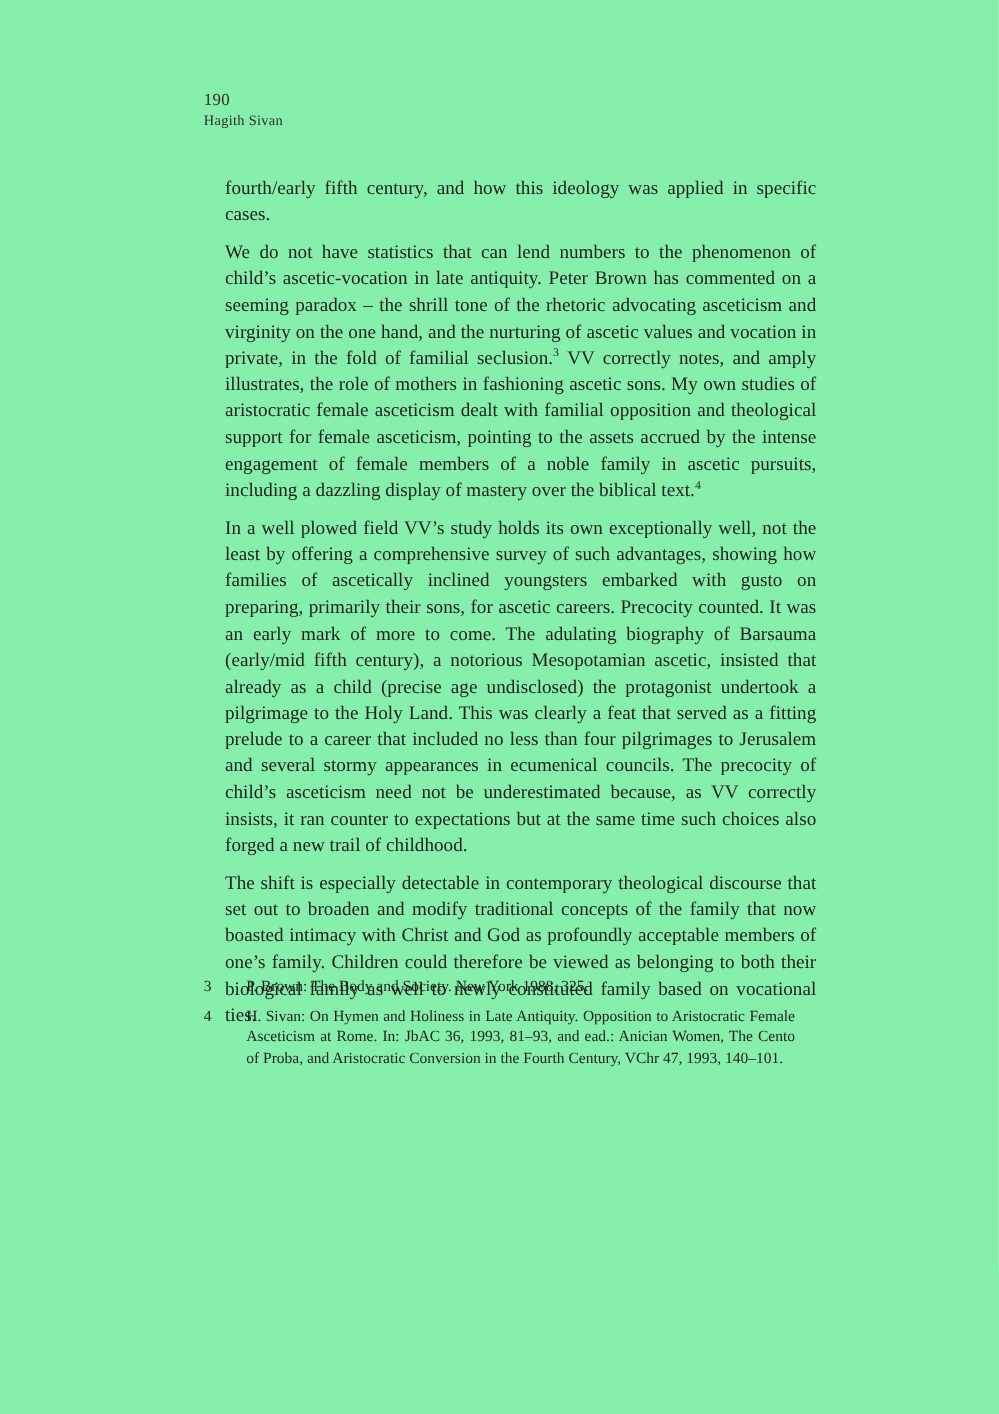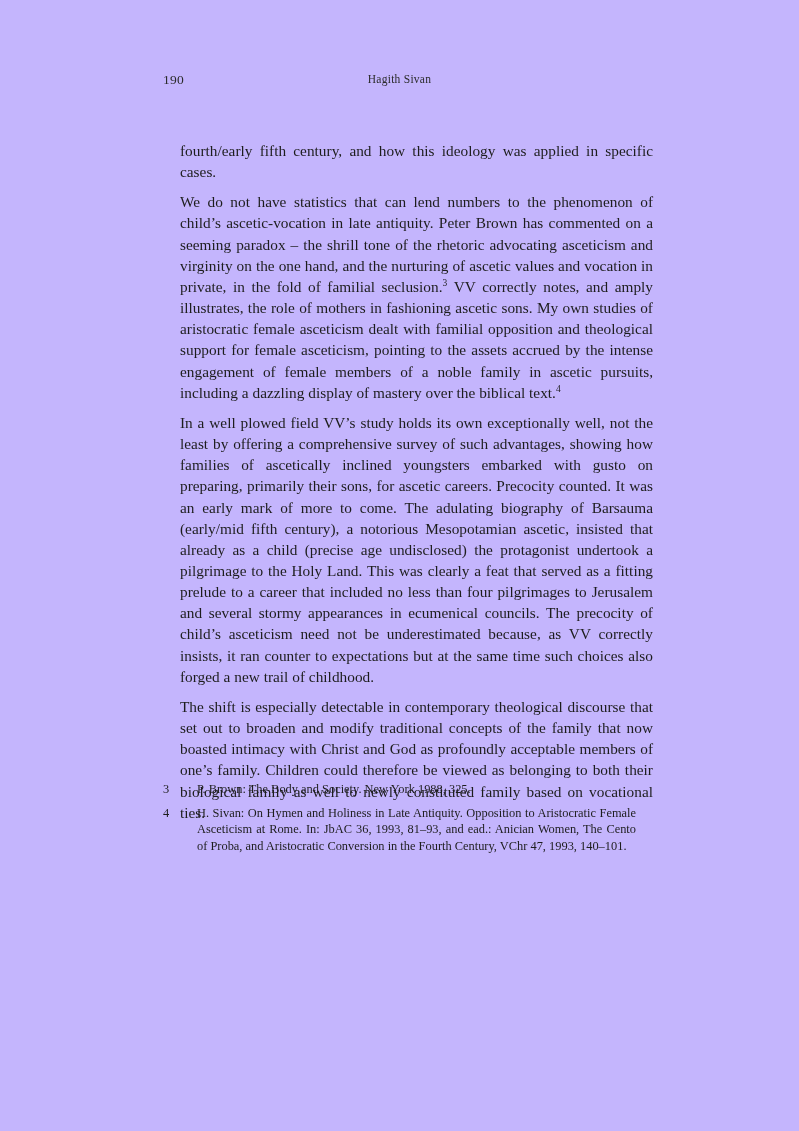--- a/index.html
+++ b/index.html
@@ -13,21 +13,21 @@
     height: 1131px;
     position: relative;
     font-family: "Liberation Serif", "DejaVu Serif", serif;
     color: #1a1a1a;
     overflow: hidden;
   }
 
   .page {
     position: absolute;
     inset: 0;
-    background: #c4b5fd;
+    background: #86efac;
   }
 
   
   .running-head {
     position: absolute;
     top: 72px;
     left: 163px;
     width: 473px;
     height: 18px;
   }
@@ -35,23 +35,22 @@
     position: absolute;
     left: 0;
     top: 0;
     font-size: 13.5px;
     letter-spacing: 0.2px;
     color: #2b2b2b;
   }
   .running-title {
     position: absolute;
     left: 0;
-    top: 1px;
+    top: 19px;
     width: 473px;
-    text-align: center;
     font-size: 11.5px;
     letter-spacing: 0.25px;
     color: #2b2b2b;
   }
 
   
   .textblock {
     position: absolute;
     top: 140px;
     left: 163px;

